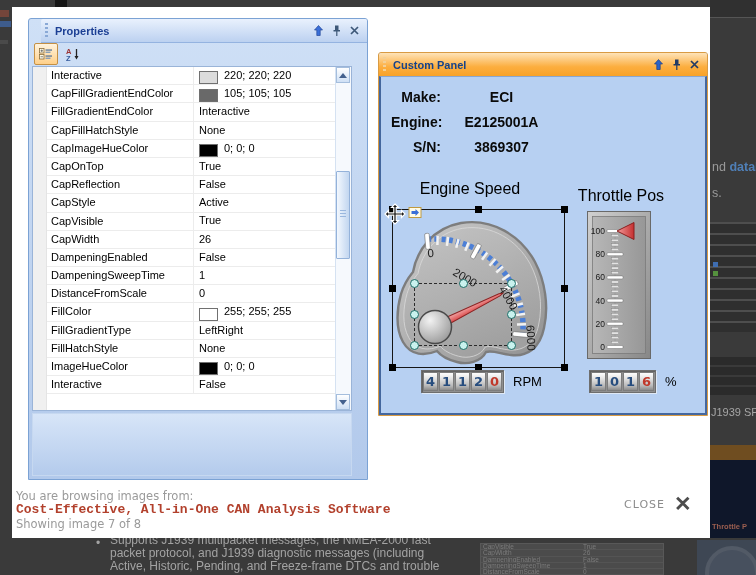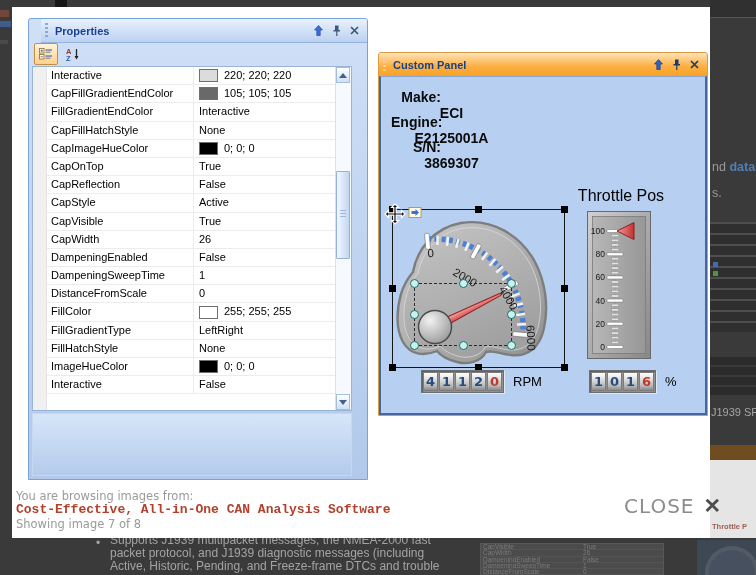--- a/index.html
+++ b/index.html
@@ -10,21 +10,21 @@
   .bg-right{left:710px;top:0;width:46px;height:538px;background:#3a3a3a;overflow:hidden;}
   .bg-right .topband{position:absolute;left:0;top:0;width:46px;height:17px;background:#303030;border-bottom:1px solid #555;}
   .bg-right .txt{position:absolute;white-space:nowrap;font-size:12.5px;color:#9a9a9a;}
   .bg-right .lnk{color:#4f7fb7;font-weight:bold;}
   .bg-right .shot{position:absolute;left:0;top:222px;width:46px;height:110px;
       background:repeating-linear-gradient(180deg,#4e4e4e 0 2px,#2f2f2f 2px 11px);}
   .bg-right .dotb{position:absolute;width:5px;height:5px;}
   .bg-right .midband{position:absolute;left:0;top:355px;width:46px;height:40px;
       background:repeating-linear-gradient(180deg,#3a3a3a 0 2px,#2b2b2b 2px 10px);}
   .bg-right .orangeband{position:absolute;left:0;top:445px;width:46px;height:15px;background:#6f4d20;}
-  .bg-right .bluepanel{position:absolute;left:0;top:460px;width:46px;height:78px;background:#e5e5e5;}
+  .bg-right .bluepanel{position:absolute;left:0;top:460px;width:46px;height:78px;background:#0f172a;}
   .bg-bottom{left:0;top:538px;width:756px;height:37px;background:#3a3a3a;overflow:hidden;}
   .bullet-lines{position:absolute;left:110px;top:-4px;width:400px;font-size:12px;line-height:12.8px;color:#a3a3a3;}
   .bullet-glyph{position:absolute;left:96px;top:-2px;color:#a3a3a3;font-size:12px;}
   .thumb-props{position:absolute;left:480px;top:5px;width:182px;height:32px;background:#4b4b4b;border:1px solid #585858;}
   .thumb-props .trow{display:flex;font-size:6.5px;color:#7b7b7b;border-bottom:1px solid #545454;height:5.3px;line-height:5.5px;overflow:hidden;}
   .thumb-props .trow .tn{width:55%;padding-left:2px;}
   .thumb-gauge{position:absolute;left:697px;top:2px;width:59px;height:35px;background:#3e4754;overflow:hidden;}
   .thumb-gauge .arc{position:absolute;left:8px;top:6px;width:46px;height:46px;border-radius:50%;border:4px solid #525a66;background:#47505e;}
   .bg-left-a{left:0;top:10px;width:9px;height:7px;background:#74453a;}
   .bg-left-b{left:0;top:21px;width:11px;height:6px;background:#3e5c8c;}
@@ -46,42 +46,42 @@
   #propswin .title-text{color:#1c3f94;}
   .ptoolbar{position:absolute;left:2px;top:24px;height:22px;right:2px;display:flex;align-items:center;gap:3px;padding-left:3px;}
   .tbtn{width:22px;height:20px;display:flex;align-items:center;justify-content:center;border-radius:2px;border:1px solid rgba(0,0,0,0);}
   .tbtn.sel{background:linear-gradient(180deg,#fff3dd,#ffd089);border:1px solid #c49045;}
   .pgrid{position:absolute;left:3px;top:47px;width:320px;height:345px;background:#fff;border:1px solid #9ab4d8;box-sizing:border-box;}
   .pgrid-rows{position:absolute;left:0;top:0;right:15px;bottom:0;overflow:hidden;}
   .indent-strip{position:absolute;left:0;top:0;bottom:0;width:13px;background:#f0f0f0;border-right:1px solid #e4e4e4;}
   .prow{position:relative;margin-left:14px;height:17.2px;line-height:17.2px;font-size:11px;color:#000;
         border-bottom:1px solid #ececec;display:flex;}
   .pname{width:142px;padding-left:4px;border-right:1px solid #ececec;overflow:hidden;white-space:nowrap;}
-  .pval{flex:1;padding-left:5px;display:flex;align-items:center;overflow:hidden;white-space:nowrap;}
+  .pval{flex:1;padding-left:5px;display:flex;align-items:flex-end;overflow:hidden;white-space:nowrap;}
   .swatch{display:inline-block;width:17px;height:11px;border:1px solid #707070;margin-right:6px;flex:none;}
   .vsb{position:absolute;right:0;top:0;bottom:0;width:15px;background:#f6f9fd;border-left:1px solid #d5e2f2;}
   .sb-btn{position:absolute;left:0;width:14px;height:16px;background:linear-gradient(180deg,#ffffff,#cfe0f5);
           border:1px solid #a5bedd;box-sizing:border-box;display:flex;align-items:center;justify-content:center;}
   .sb-up{top:0;} .sb-dn{bottom:0;}
   .tri-up{width:0;height:0;border-left:4px solid rgba(0,0,0,0);border-right:4px solid rgba(0,0,0,0);border-bottom:5px solid #44618e;}
   .tri-dn{width:0;height:0;border-left:4px solid rgba(0,0,0,0);border-right:4px solid rgba(0,0,0,0);border-top:5px solid #44618e;}
   .sb-thumb{position:absolute;left:0;top:104px;width:14px;height:88px;background:linear-gradient(90deg,#f3f8fe,#c2d6f0);
             border:1px solid #94b2da;box-sizing:border-box;border-radius:1px;}
   .sb-thumb::after{content:"";position:absolute;left:3px;right:3px;top:38px;height:8px;
             background:repeating-linear-gradient(180deg,#9ab7de 0 1px,rgba(0,0,0,0) 1px 3px);}
   .pempty{position:absolute;left:3px;top:394px;width:320px;height:63px;
           background:linear-gradient(180deg,#d7e5f8,#b4cbec);border:1px solid #c6d8f0;box-sizing:border-box;}
   
   #customwin{left:366px;top:45px;width:328px;height:362px;border:1px solid #d99b43;background:#b7d0f2;}
   #customwin .titlebar{background:linear-gradient(180deg,#fee3b8,#fcae3f 60%,#f8a229);}
   #customwin .title-text{color:#15428b;}
   #customwin .grip{background:repeating-linear-gradient(180deg,#f3cf96 0 2px,rgba(0,0,0,0) 2px 4px);}
   .cbody{position:absolute;left:0;top:23px;right:0;bottom:0;background:#b7d0f2;
          border:2px solid #44679e;border-top:1px solid #8aa6cf;}
-  .fieldrow{position:absolute;left:10px;width:220px;height:20px;display:flex;font-size:14px;font-weight:bold;color:#0a0a0a;flex-direction:column;}
+  .fieldrow{position:absolute;left:10px;width:220px;height:20px;display:flex;font-size:14px;font-weight:bold;color:#0a0a0a;}
   .flabel{width:50px;text-align:right;}
   .fvalue{width:105px;text-align:center;margin-left:8px;}
   .gauge-title{position:absolute;font-size:16px;color:#000;text-align:center;}
   .digit-row{position:absolute;display:flex;align-items:center;}
   .ddisplay{display:inline-flex;background:#8f8f8f;border:1px solid #6e6e6e;padding:1px;gap:1px;
             box-shadow:1px 1px 0 #dfe9f6, inset 1px 1px 1px #5f5f5f;}
   .ddigit{width:13px;height:17px;line-height:17px;text-align:center;
           font-family:"DejaVu Sans",sans-serif;font-weight:bold;font-size:13px;color:#274d7e;
           background:linear-gradient(180deg,#fdfdfd 0%,#e6e6e6 30%,#b9b9b9 75%,#8c8c8c 100%);
           border:1px solid #7c7c7c;box-sizing:content-box;}
@@ -90,21 +90,21 @@
   
   .sel-outer{position:absolute;border:1px solid #161616;}
   .sel-inner{position:absolute;border:1px dashed #2b2b2b;}
   .h{position:absolute;width:7px;height:7px;background:#000;}
   .th{position:absolute;width:9px;height:9px;border-radius:50%;background:#c9f2ee;border:1.5px solid #1d6e68;box-sizing:border-box;}
   .icon-float{position:absolute;}
   
   .foot-line1,.foot-line3{position:absolute;left:4px;font-family:"DejaVu Sans",sans-serif;font-size:11.5px;color:#9a9a9a;}
   .foot-line2{position:absolute;left:4px;font-family:"DejaVu Sans",sans-serif;font-size:13px;font-weight:bold;color:#b2402c;cursor:pointer;}
   .close-btn{position:absolute;left:612px;top:487px;display:flex;align-items:center;gap:9px;cursor:pointer;}
-  .close-word{font-family:"DejaVu Sans",sans-serif;font-size:20px;color:#8c8c8c;letter-spacing:1px;}
+  .close-word{font-family:"DejaVu Sans",sans-serif;font-size:11px;color:#8c8c8c;letter-spacing:1px;}
   .close-x{font-size:21px;font-weight:bold;color:#4d4d4d;line-height:20px;}
 </style>
 </head>
 <body>
 
 <div id="stage">
 
   <div class="bgfrag bg-notch"></div>
   <div class="bgfrag bg-left-a"></div>
   <div class="bgfrag bg-left-b"></div>
@@ -405,20 +405,21 @@
         </div>
         <div class="fieldrow" style="top:37px;">
           <span class="flabel">Engine:</span>
           <span class="fvalue">E2125001A</span>
         </div>
         <div class="fieldrow" style="top:62px;">
           <span class="flabel">S/N:</span>
           <span class="fvalue">3869307</span>
         </div>
 
+        <div class="gauge-title" style="left:26px;top:103px;width:126px;">Engine Speed</div>
         <div class="gauge-title" style="left:180px;top:110px;width:120px;">Throttle Pos</div>
 
         <svg style="position:absolute;left:8px;top:133px;" width="176" height="158" viewBox="0 0 176 158">
           <defs>
             <linearGradient id="bodyG" x1="0" y1="0" x2="1" y2="1">
               <stop offset="0" stop-color="#cdcdcd"></stop>
                 <stop offset="1" stop-color="#8f8f8f"></stop>
             </linearGradient>
             <linearGradient id="faceG" x1="0" y1="0" x2="0.4" y2="1">
               <stop offset="0" stop-color="#c4c4c4"></stop>

